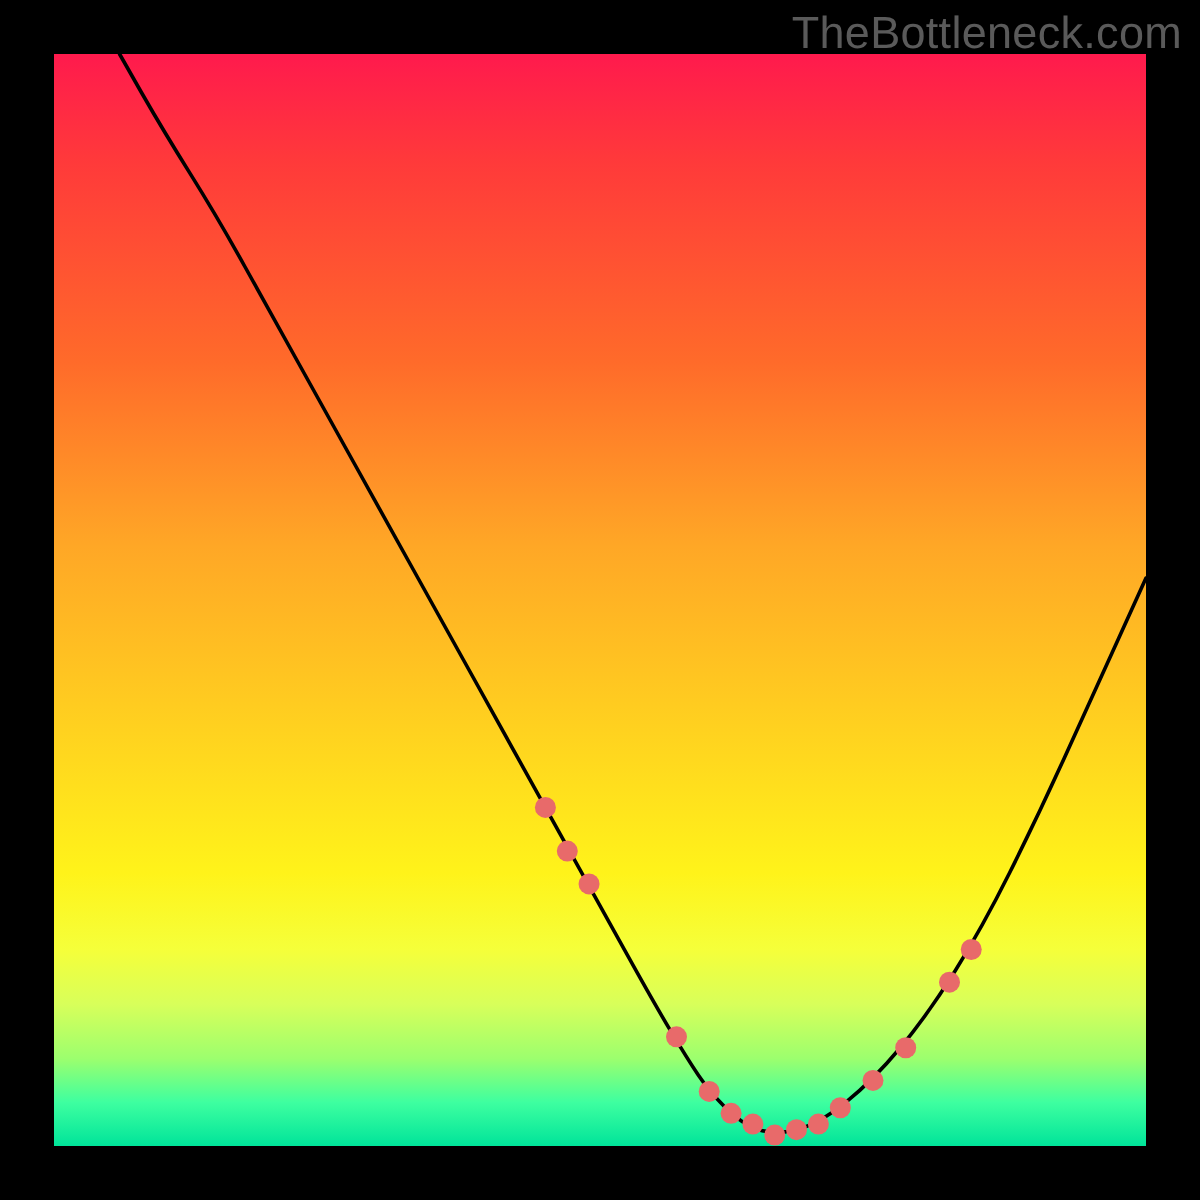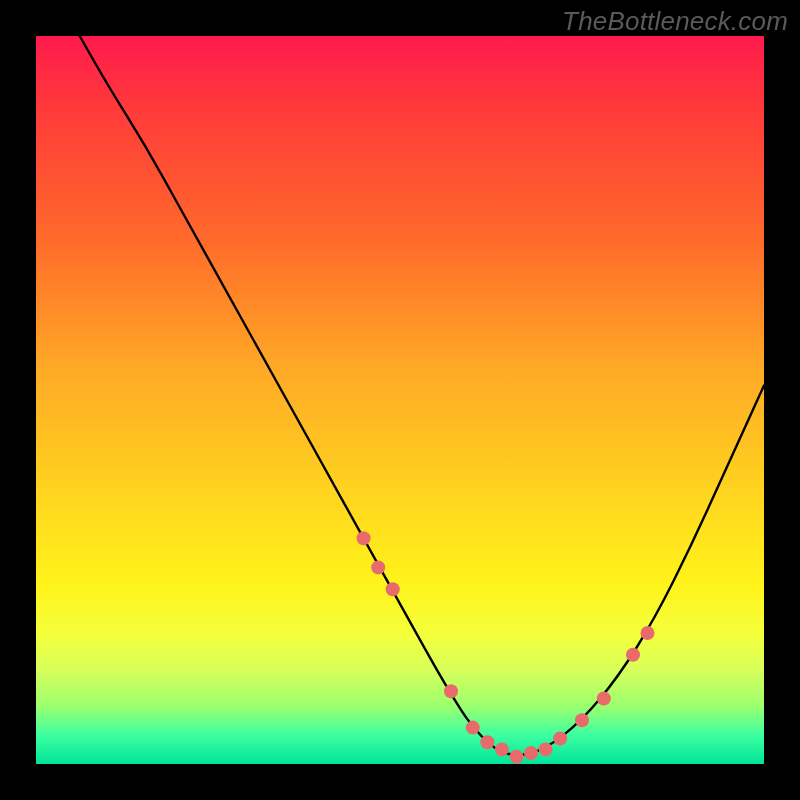--- a/index.html
+++ b/index.html
@@ -35,25 +35,24 @@
       #d8ff5a 87%,
       #9cff6e 92%,
       #3effa0 96%,
       #00e49a 100%);
   }
   .attribution {
     position: absolute;
     top: 6px;
     right: 12px;
     font-family: Arial, Helvetica, sans-serif;
-    font-size: 26px;
+    font-size: 30px;
     color: #5a5a5a;
     letter-spacing: 0.2px;
     user-select: none;
-    font-style: italic;
   }
   svg.curve {
     position: absolute;
     left: 0;
     top: 0;
     width: 728px;
     height: 728px;
     overflow: visible;
   }
 </style>

